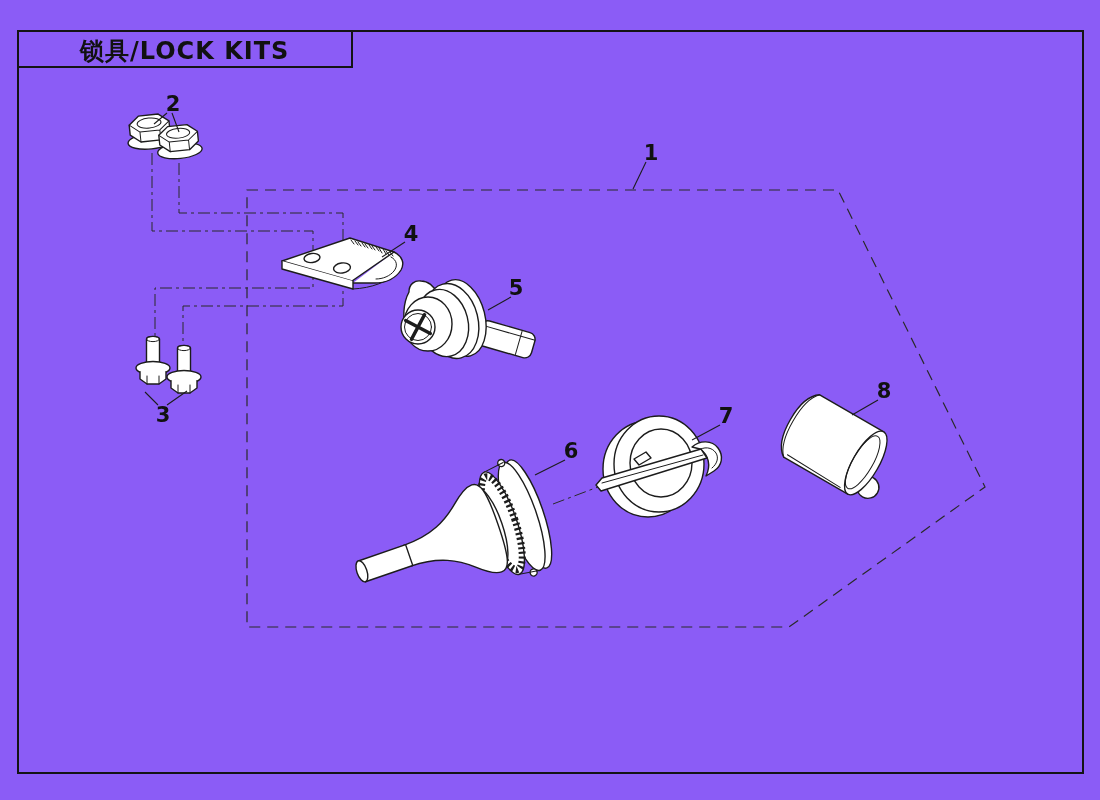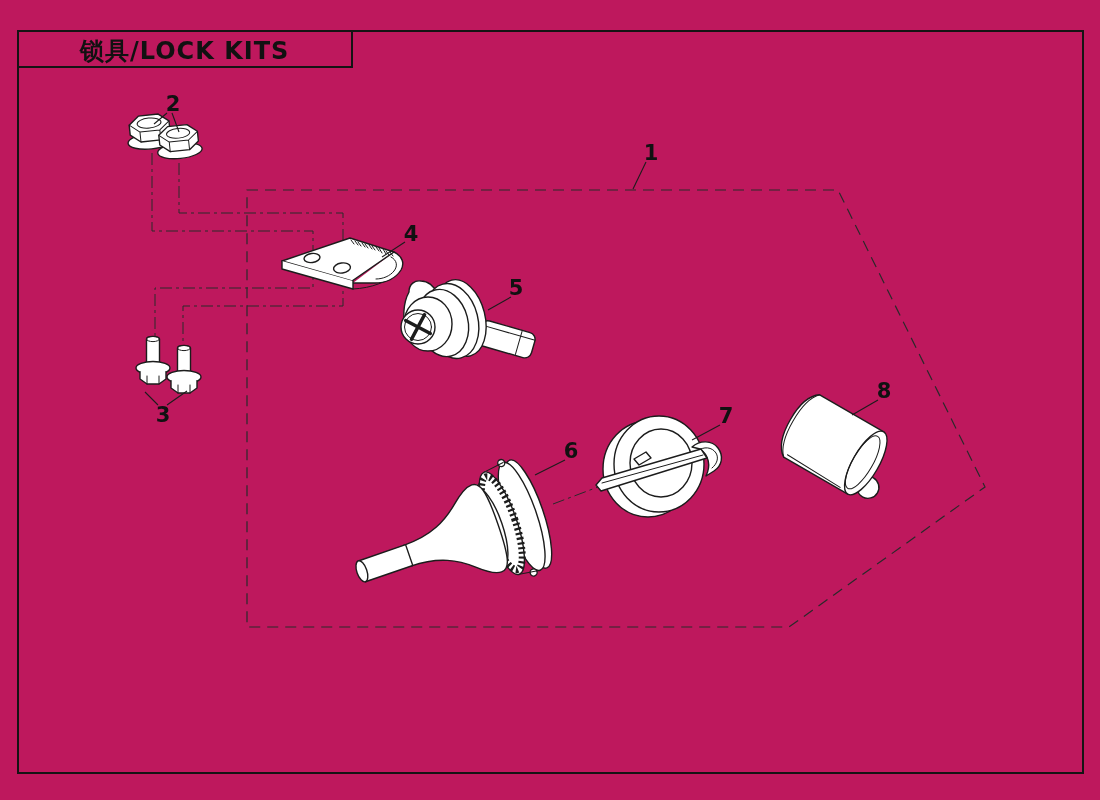--- a/index.html
+++ b/index.html
@@ -1,16 +1,16 @@
 <!DOCTYPE html>
 <html><head>
 <meta charset="utf-8">
 <style>
   html,body{margin:0;padding:0;background:#fff;}
-  .page{position:relative;width:1100px;height:800px;background:#be185d;overflow:hidden;
+  .page{position:relative;width:1100px;height:800px;background:#8b5cf6;overflow:hidden;
         font-family:"DejaVu Sans","Liberation Sans",sans-serif;}
   svg{display:block}
   .frame{fill:none;stroke:#141414;stroke-width:2;}
   .part{fill:#ffffff;stroke:#1c1c1c;stroke-width:1.4;stroke-linejoin:round;stroke-linecap:round;}
   .thin{fill:none;stroke:#1c1c1c;stroke-width:1;stroke-linejoin:round;stroke-linecap:round;}
   .dashedbox{fill:none;stroke:#2a2a2a;stroke-width:1.2;stroke-dasharray:11 7;}
   .cline{fill:none;stroke:#2a2a2a;stroke-width:1;stroke-dasharray:12 4 3 4;}
   .leader{fill:none;stroke:#1c1c1c;stroke-width:1.1;}
   .knurl{fill:none;stroke:#1c1c1c;stroke-width:7;stroke-dasharray:2.2 2.6;}
   .callout{font-family:"DejaVu Sans","Liberation Sans",sans-serif;font-size:21px;font-weight:bold;fill:#111;}

